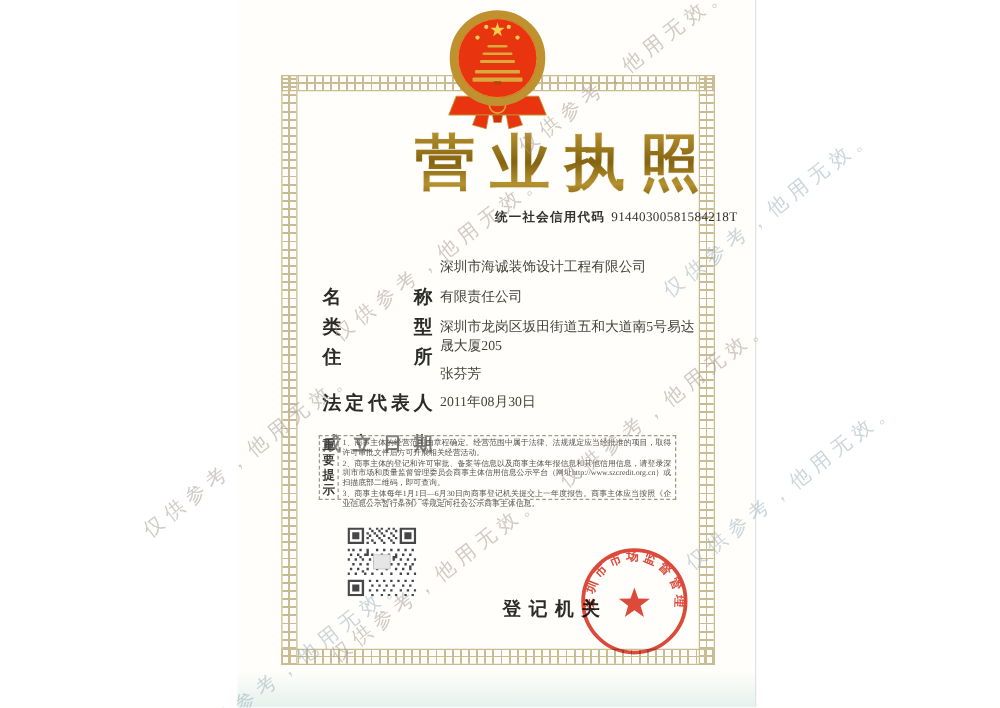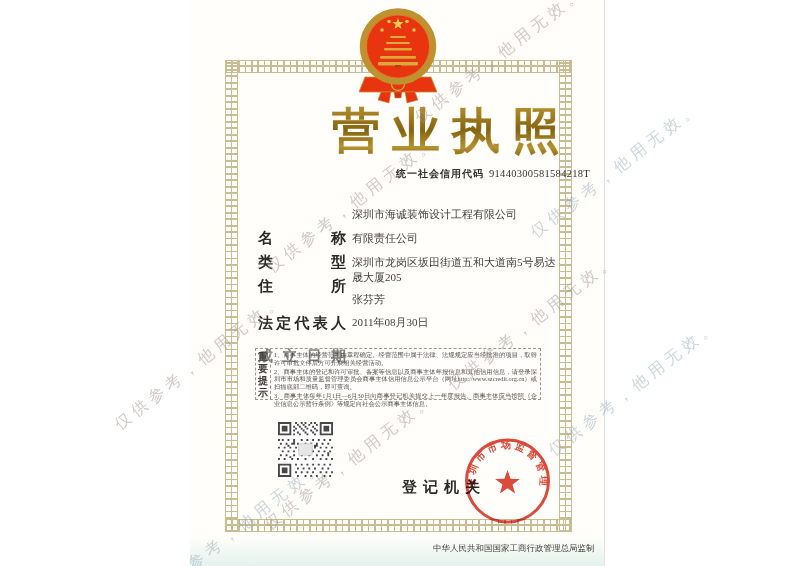--- a/index.html
+++ b/index.html
@@ -189,21 +189,20 @@
     <circle cx="45.5" cy="45" r="41" fill="none" stroke="#d93a2b" stroke-width="3"></circle>
     <g transform="translate(-1.5,-2)">
       <polygon fill="#d93a2b" points="47,36 43.9,44.8 34.6,45 42,50.6 39.4,59.5 47,54.2 54.6,59.5 52,50.6 59.4,45 50.1,44.8"></polygon>
     </g>
     <path id="sealArc" d="M14.5 56.3 A33 33 0 1 1 76.5 56.3" fill="none"></path>
     <text font-size="10" fill="#d93a2b" letter-spacing="3.2" font-family="Liberation Sans, sans-serif" font-weight="bold">
       <textPath href="#sealArc" startOffset="4">深圳市市场监督管理局</textPath>
     </text>
   </svg>
 
-  <div class="footer">中华人民共和国国家工商行政管理总局监制</div>
 
   <div class="wm wm1">仅供参考，他用无效。</div>
   <div class="wm wm2 blue">仅供参考，他用无效。</div>
   <div class="wm wm3">仅供参考，他用无效。</div>
   <div class="wm wm4">仅供参考，他用无效。</div>
   <div class="wm wm5">仅供参考，他用无效。</div>
   <div class="wm wm6">仅供参考，他用无效。</div>
   <div class="wm wm7 blue">仅供参考，他用无效。</div>
   <div class="wm wm8 blue">仅供参考，他用无效。</div>
 

